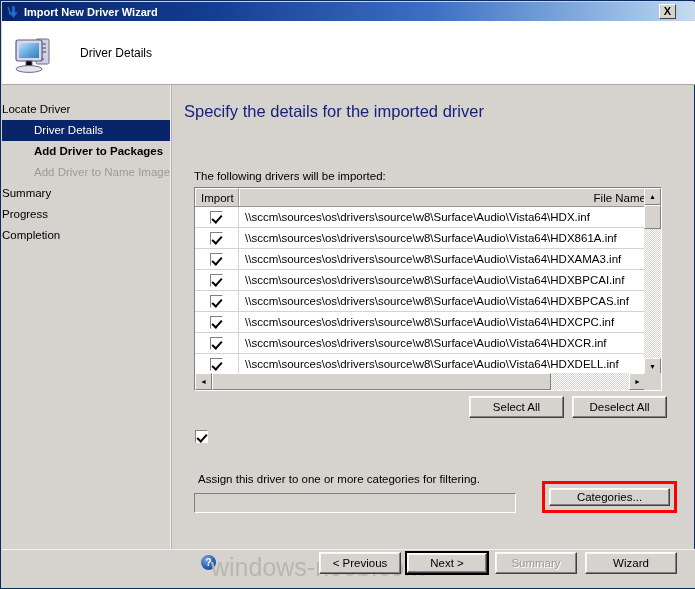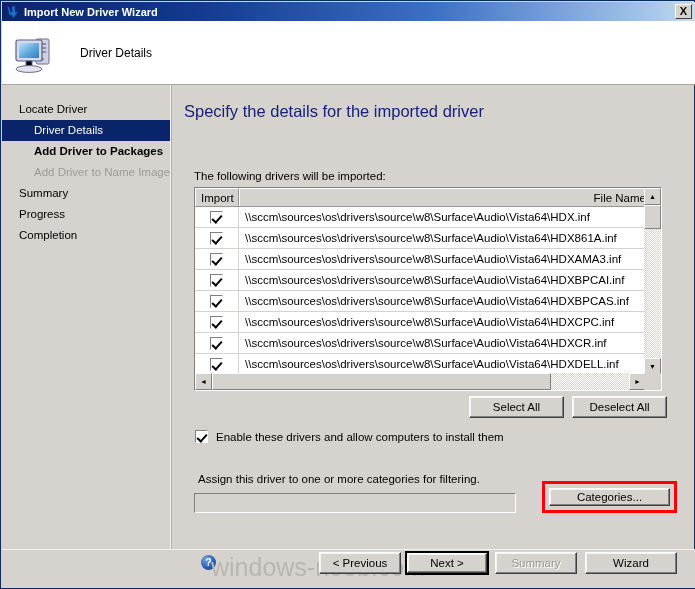--- a/index.html
+++ b/index.html
@@ -28,21 +28,21 @@
 
   
   .titlebar {
     position: absolute;
     left: 1px; top: 1px;
     width: 693px;
     height: 19px;
     background: linear-gradient(to right, #0a246a 0%, #123a8f 28%, #3d6fc4 62%, #a6c8ea 94%, #c9dcf0 100%);
     display: flex;
     align-items: center;
-    padding: 0 2px 0 3px;
+    padding: 0 18px 0 3px;
     box-sizing: border-box;
   }
   .title-icon {
     width: 16px; height: 16px;
     flex: 0 0 16px;
     position: relative;
     margin-right: 3px;
   }
   .title-text {
     color: #ffffff;
@@ -132,21 +132,21 @@
     width: 168px;
   }
   .nav-item {
     height: 21px;
     line-height: 21px;
     font-size: 11.5px;
     color: #000000;
     white-space: nowrap;
     box-sizing: border-box;
   }
-  .nav-item.lvl0 { padding-left: 17px; }
+  .nav-item.lvl0 { }
   .nav-item.lvl1 { padding-left: 32px; }
   .nav-item.selected {
     background: #0a246a;
     color: #ffffff;
   }
   .nav-item.bold { font-weight: bold; }
   .nav-item.disabled { color: #9d9a95; }
 
   
   .sb-hscroll {
@@ -588,21 +588,20 @@
         <div class="arrow-btn-h">►</div>
       </div>
       <div class="lv-corner"></div>
     </div>
 
     <div class="btn" id="select-all-button">Select All</div>
     <div class="btn" id="deselect-all-button">Deselect All</div>
 
     <div class="enable-row">
       <span class="cbx checked"></span>
-      <span class="lbl">Enable these drivers and allow computers to install them</span>
     </div>
 
     <div class="assign-label">Assign this driver to one or more categories for filtering.</div>
     <div class="cat-input"></div>
     <div class="cat-highlight"></div>
     <div class="btn" id="categories-button">Categories...</div>
   </div>
 
   <div class="sb-hscroll">
     <div class="sb-arrow">◄</div>

